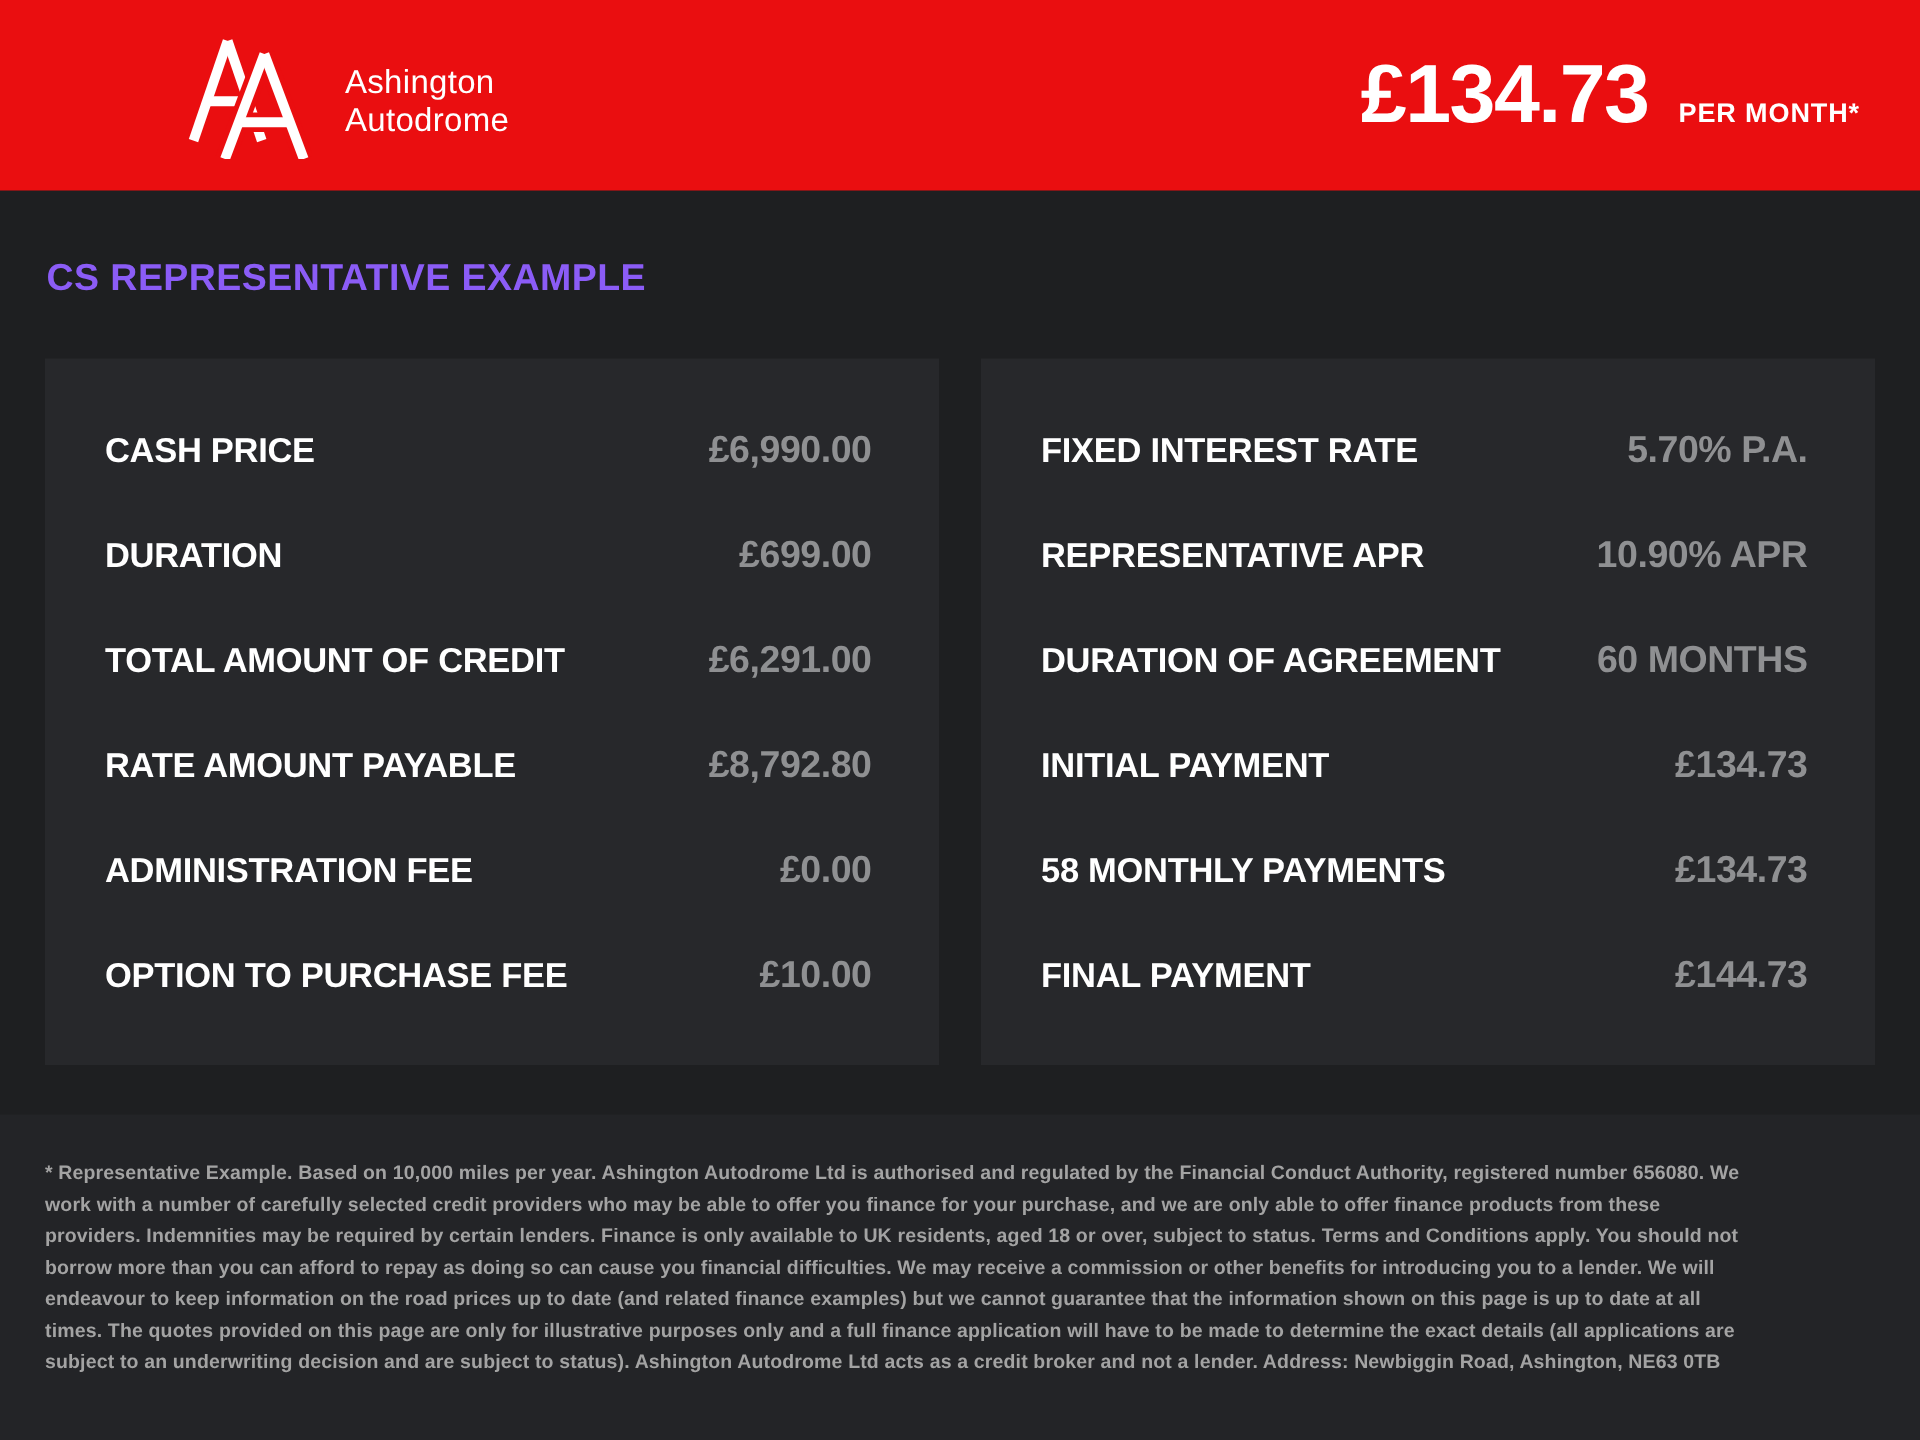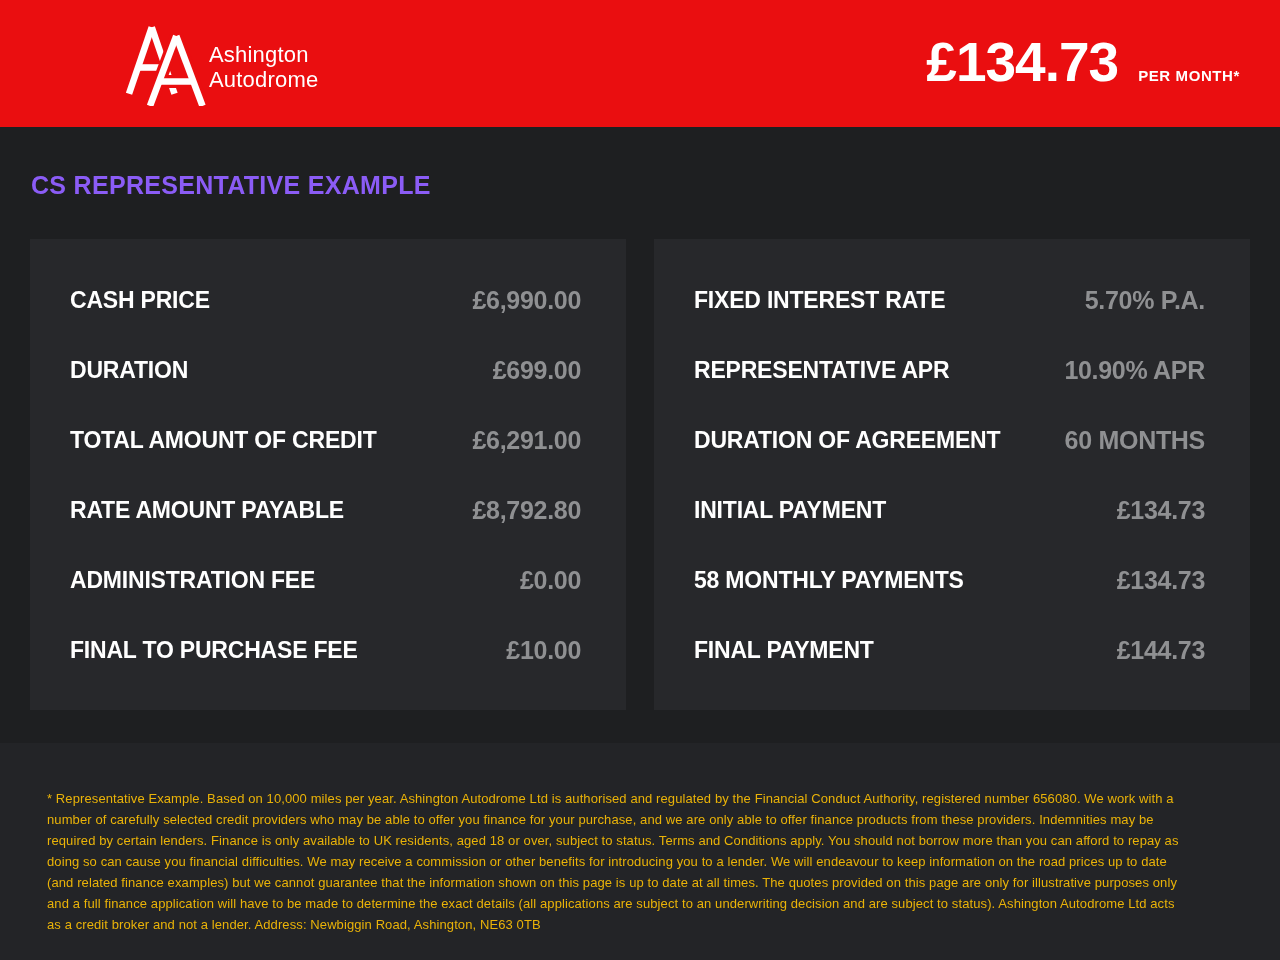--- a/index.html
+++ b/index.html
@@ -14,33 +14,33 @@
 
   
   .header {
     height: 127px;
     background: #ea0e10;
     display: flex;
     align-items: center;
     justify-content: space-between;
     padding: 0 40px 0 120px;
   }
-  .brand { display: flex; align-items: center; gap: 1px; }
+  .brand { display: flex; align-items: center; gap: 22px; }
   .brand-logo { display: block; }
   .brand-text { color: #ffffff; padding-top: 6px; }
   .brand-text span {
     display: block;
     font-size: 22px;
     line-height: 25px;
     font-weight: 400;
     letter-spacing: 0.2px;
   }
   .price-block { display: flex; align-items: baseline; gap: 20px; color: #ffffff; padding-bottom: 4px; }
   .price-amount { font-size: 55px; font-weight: 700; letter-spacing: -1px; }
-  .price-suffix { font-size: 15px; font-weight: 700; letter-spacing: 0.6px; }
+  .price-suffix { font-size: 18px; font-weight: 700; letter-spacing: 0.6px; }
 
   
   .main { padding: 0 30px; }
   .page-title {
     margin: 44px 0 0 1px;
     color: #8b5cf6;
     font-size: 25px;
     line-height: 29px;
     font-weight: 700;
     letter-spacing: 0.3px;
@@ -74,26 +74,26 @@
   }
 
   
   .footer {
     margin-top: 33px;
     background: #232427;
     height: 218px;
     padding: 28px 30px 0 30px;
   }
   .disclaimer {
-    margin: 17px;
+    margin: 0;
     max-width: 1140px;
-    color: #eab308;
+    color: #a3a3a3;
     font-size: 13px;
     line-height: 21px;
-    font-weight: 400;
+    font-weight: 700;
     letter-spacing: 0.1px;
   }
 </style>
 </head>
 <body>
 
 <div class="header">
   <div class="brand">
     <svg class="brand-logo" width="88" height="84" viewBox="0 0 100 96" fill="none" xmlns="http://www.w3.org/2000/svg">
 
@@ -144,21 +144,21 @@
       </div>
       <div class="finance-row">
         <span class="finance-label">RATE AMOUNT PAYABLE</span>
         <span class="finance-value">£8,792.80</span>
       </div>
       <div class="finance-row">
         <span class="finance-label">ADMINISTRATION FEE</span>
         <span class="finance-value">£0.00</span>
       </div>
       <div class="finance-row">
-        <span class="finance-label">FINAL TO PURCHASE FEE</span>
+        <span class="finance-label">OPTION TO PURCHASE FEE</span>
         <span class="finance-value">£10.00</span>
       </div>
     </section>
 
     <section class="panel">
       <div class="finance-row">
         <span class="finance-label">FIXED INTEREST RATE</span>
         <span class="finance-value">5.70% P.A.</span>
       </div>
       <div class="finance-row">

